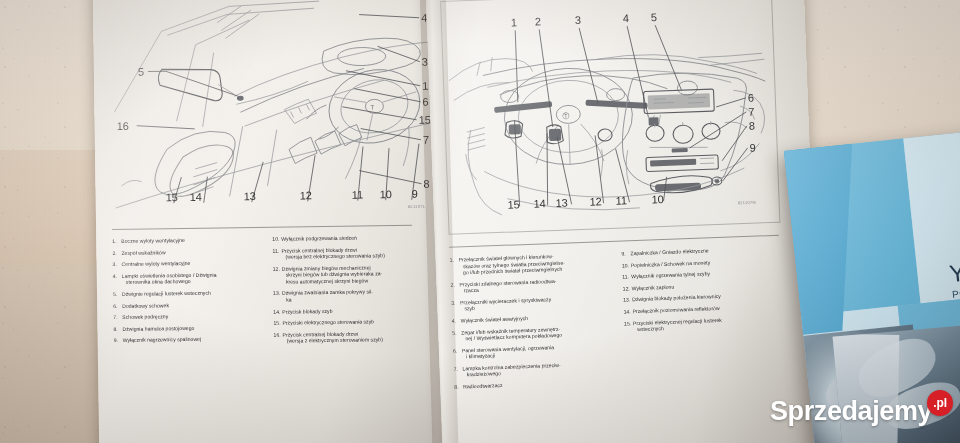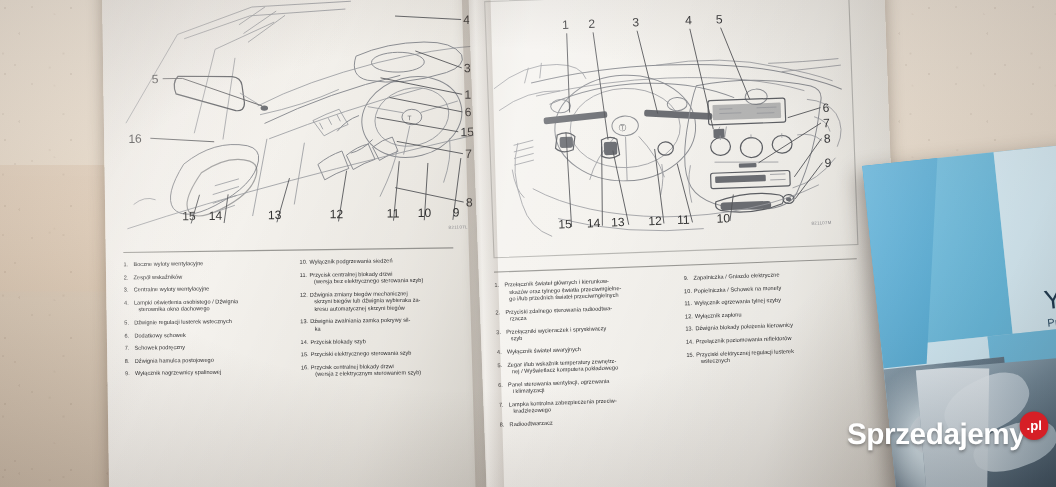--- a/index.html
+++ b/index.html
@@ -135,21 +135,21 @@
 
   
   #object{
     position:absolute;left:838px;top:330px;width:150px;height:130px;
     transform:rotate(-5deg);overflow:hidden;
     background:linear-gradient(150deg,#9fb4c4,#5d7governance);
   }
 
   
   #wm{
-    position:absolute;left:770px;top:380px;
+    position:absolute;left:770px;top:396px;
     display:flex;align-items:flex-start;
     pointer-events:none;
   }
   #wm .word{
     font-family:"Liberation Sans",sans-serif;
     font-size:27px;font-weight:bold;color:#ffffff;
     letter-spacing:-.4px;
     text-shadow:0 1px 3px rgba(0,0,0,.35);
   }
   #wm .tld{

